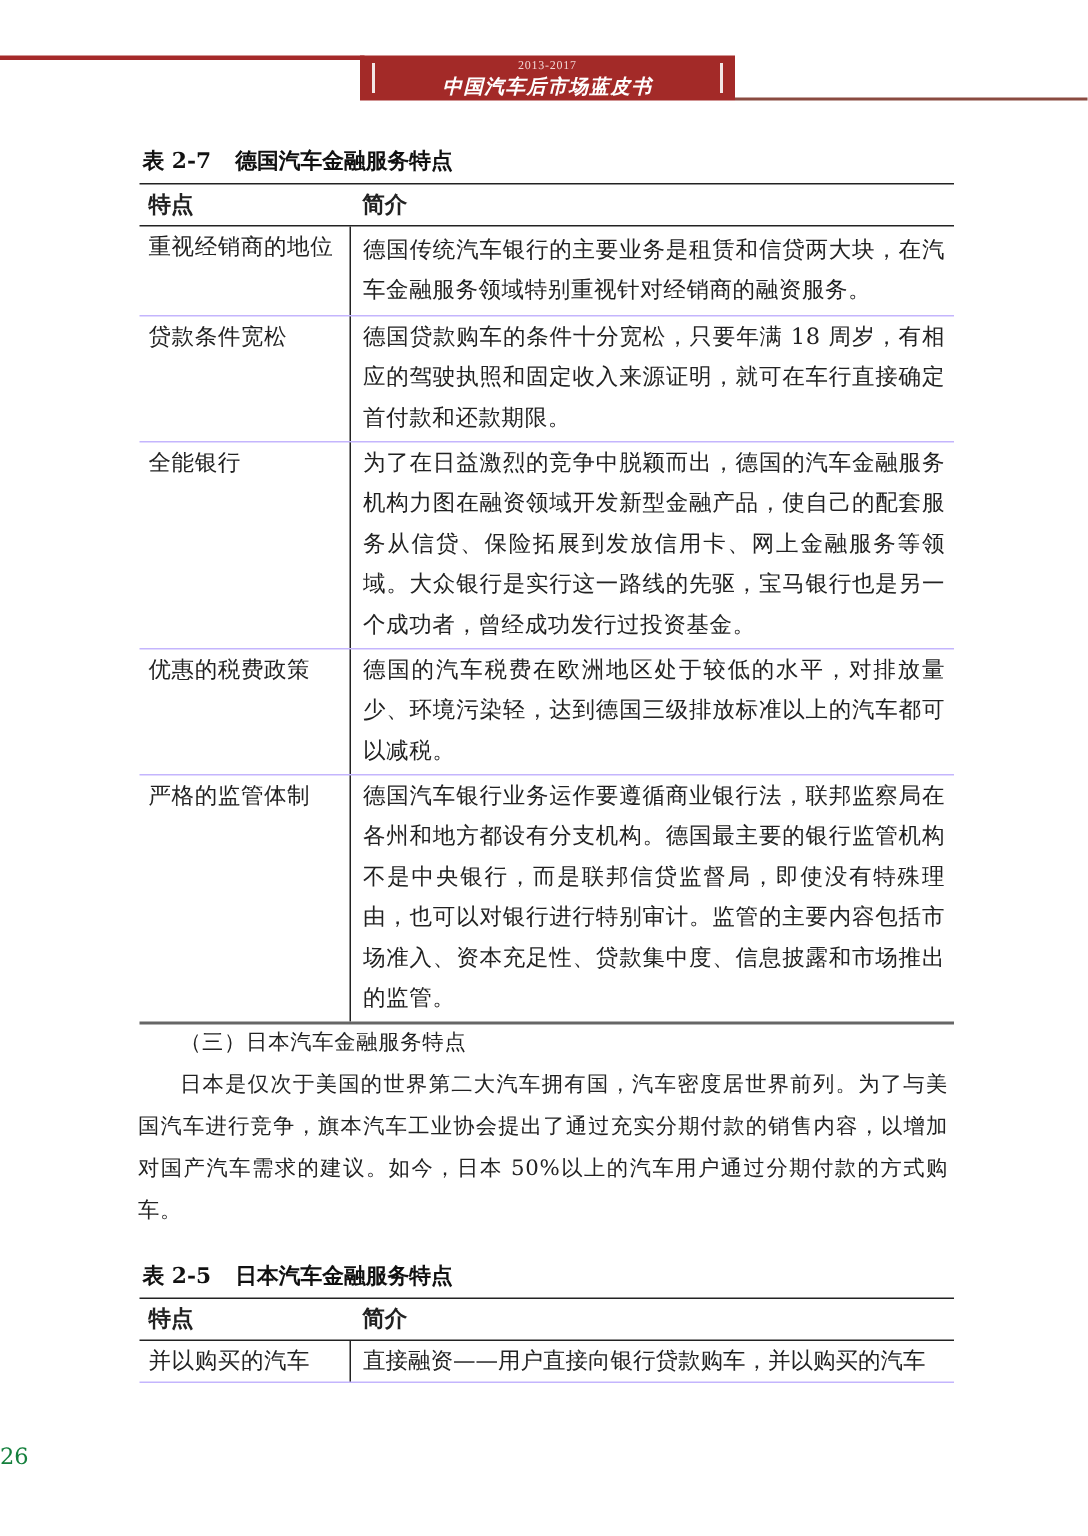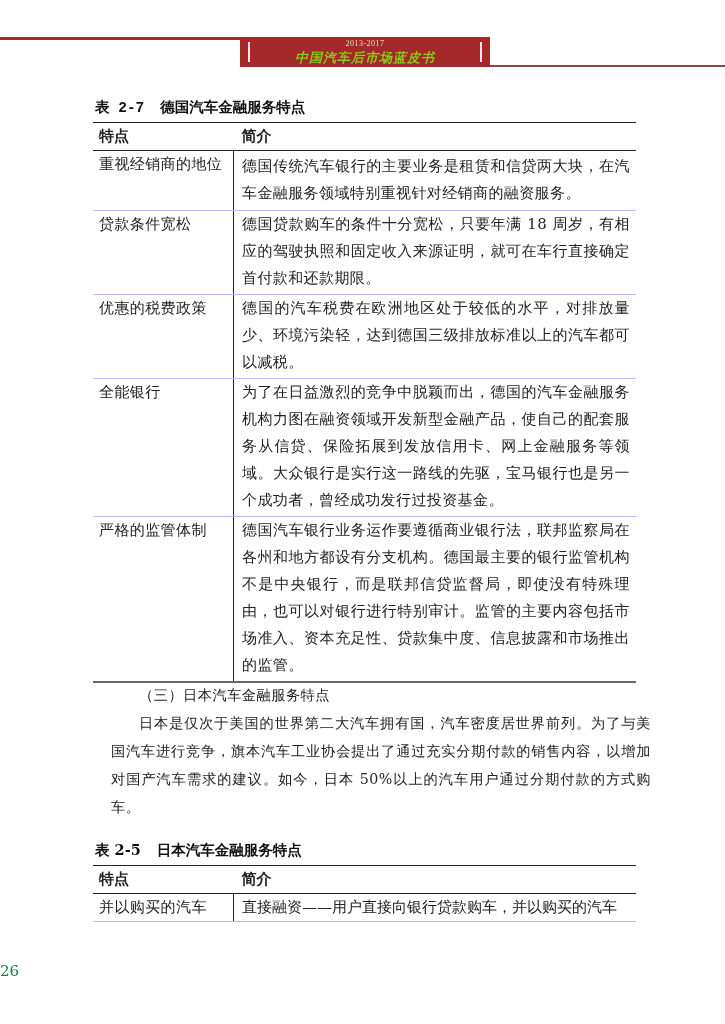--- a/index.html
+++ b/index.html
@@ -5,79 +5,79 @@
   html, body { margin: 0; padding: 0; }
   body {
     width: 725px; height: 1024px; background: #ffffff; position: relative; overflow: hidden;
     font-family: "DejaVu Serif", "Liberation Serif", serif; color: #1a1a1a;
   }
   .hdr-line-left { position: absolute; left: 0; top: 37px; width: 243px; height: 3px; background: #a52a2a; }
   .hdr-band { position: absolute; left: 240px; top: 37px; width: 250px; height: 30px; background: #a32a28; }
   .hdr-bar-l { position: absolute; left: 8px; top: 5px; width: 2px; height: 20px; background: #f3e6e6; }
   .hdr-bar-r { position: absolute; right: 8px; top: 5px; width: 2px; height: 20px; background: #f3e6e6; }
   .hdr-year { position: absolute; left: 0; right: 0; top: 2px; text-align: center; font-family: Liberation Serif, serif; font-size: 8px; color: #f1d7d5; letter-spacing: 0.5px; }
-  .hdr-title { position: absolute; left: 0; right: 0; top: 12px; text-align: center; font-family: "DejaVu Sans", sans-serif; font-weight: bold; font-style: italic; font-size: 13px; color: #84cc16; letter-spacing: 1px; }
+  .hdr-title { position: absolute; left: 0; right: 0; top: 12px; text-align: center; font-family: "DejaVu Sans", sans-serif; font-weight: bold; font-style: italic; font-size: 13px; color: #ffffff; letter-spacing: 1px; }
   .hdr-line-right { position: absolute; left: 490px; top: 65px; width: 235px; height: 2px; background: #8a4a40; }
 
   .tbl-title { position: absolute; left: 95px; font-weight: bold; font-size: 14.5px; color: #111; }
   .tbl-title .num { margin-right: 16px; }
   table.doc {
     position: absolute; left: 93px; width: 543px; border-collapse: collapse;
     font-size: 15px; line-height: 27px; color: #222;
   }
   table.doc th { text-align: left; font-weight: bold; padding: 0 6px; height: 26px; border-top: 1.6px solid #222; border-bottom: 1.6px solid #222; }
   table.doc td { vertical-align: top; padding: 0 6px; border-bottom: 1px solid #c4b5fd; letter-spacing: 0.4px; }
   table.doc td.col1 { width: 128px; border-right: 1px solid #222; }
   table.doc td.col2 { padding-left: 8px; text-align: justify; }
   table.doc tr.last td { border-bottom: 2px solid #666; }
   #t1 { top: 122px; }
   #t2 { top: 865px; }
-  .section { position: absolute; left: 111px; width: 540px; font-size: 14.2px; line-height: 28px; color: #222; letter-spacing: 0.5px; }
+  .section { position: absolute; left: 92px; width: 540px; font-size: 14.2px; line-height: 28px; color: #222; letter-spacing: 0.5px; }
   .section .heading { padding-left: 28px; }
   .section .para { text-indent: 28px; text-align: justify; }
   .pageno { position: absolute; left: 0; right: 0; top: 962px; font-weight: normal; font-size: 15px; color: #15803d; }
 </style>
 </head>
 <body>
 
 <div class="hdr-line-left"></div>
 <div class="hdr-band">
   <div class="hdr-bar-l"></div>
   <div class="hdr-year">2013-2017</div>
   <div class="hdr-title">中国汽车后市场蓝皮书</div>
   <div class="hdr-bar-r"></div>
 </div>
 <div class="hdr-line-right"></div>
 
-<div class="tbl-title" style="top:98px;font-family:Liberation Mono, monospace;">
+<div class="tbl-title" style="top:98px;">
   <span class="num">表 2-7</span><span>德国汽车金融服务特点</span>
 </div>
 <table class="doc" id="t1">
   <thead>
     <tr>
       <th style="width:128px;">特点</th>
       <th style="padding-left:8px;">简介</th>
     </tr>
   </thead>
   <tbody>
     <tr style="height:60px;">
       <td class="col1">重视经销商的地位</td>
       <td class="col2" style="padding-top:2px;">德国传统汽车银行的主要业务是租赁和信贷两大块，在汽车金融服务领域特别重视针对经销商的融资服务。</td>
     </tr>
     <tr>
       <td class="col1">贷款条件宽松</td>
       <td class="col2" style="padding-bottom:2px;">德国贷款购车的条件十分宽松，只要年满 18 周岁，有相应的驾驶执照和固定收入来源证明，就可在车行直接确定首付款和还款期限。</td>
     </tr>
     <tr>
+      <td class="col1">全能银行</td>
+      <td class="col2" style="padding-bottom:2px;">为了在日益激烈的竞争中脱颖而出，德国的汽车金融服务机构力图在融资领域开发新型金融产品，使自己的配套服务从信贷、保险拓展到发放信用卡、网上金融服务等领域。大众银行是实行这一路线的先驱，宝马银行也是另一个成功者，曾经成功发行过投资基金。</td>
+    </tr>
+    <tr>
       <td class="col1">优惠的税费政策</td>
       <td class="col2" style="padding-bottom:2px;">德国的汽车税费在欧洲地区处于较低的水平，对排放量少、环境污染轻，达到德国三级排放标准以上的汽车都可以减税。</td>
-    </tr>
-    <tr>
-      <td class="col1">全能银行</td>
-      <td class="col2" style="padding-bottom:2px;">为了在日益激烈的竞争中脱颖而出，德国的汽车金融服务机构力图在融资领域开发新型金融产品，使自己的配套服务从信贷、保险拓展到发放信用卡、网上金融服务等领域。大众银行是实行这一路线的先驱，宝马银行也是另一个成功者，曾经成功发行过投资基金。</td>
     </tr>
     <tr class="last">
       <td class="col1">严格的监管体制</td>
       <td class="col2" style="padding-bottom:2px;">德国汽车银行业务运作要遵循商业银行法，联邦监察局在各州和地方都设有分支机构。德国最主要的银行监管机构不是中央银行，而是联邦信贷监督局，即使没有特殊理由，也可以对银行进行特别审计。监管的主要内容包括市场准入、资本充足性、贷款集中度、信息披露和市场推出的监管。</td>
     </tr>
   </tbody>
 </table>
 
 <div class="section" style="top:681px;">
   <div class="heading">（三）日本汽车金融服务特点</div>

